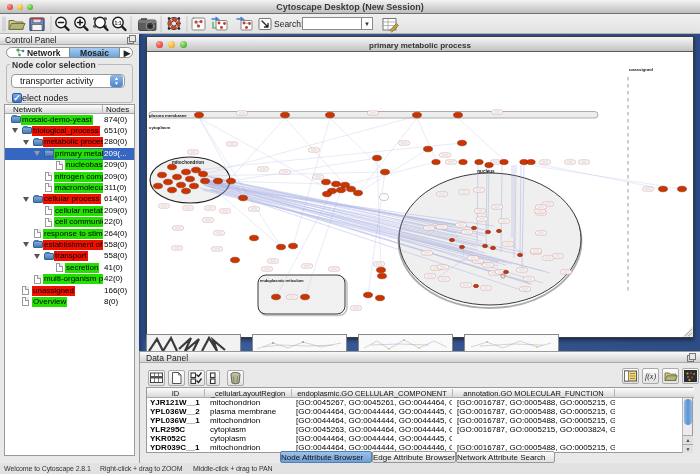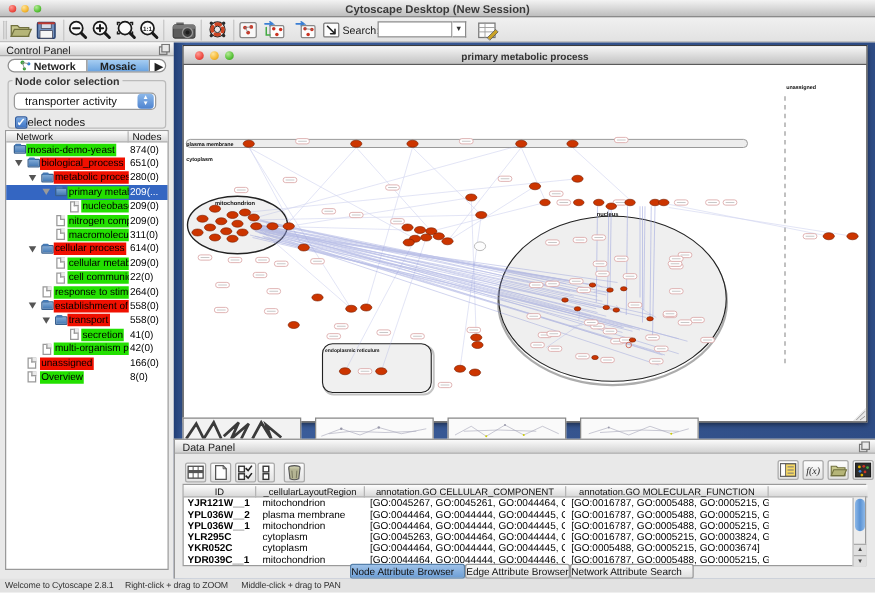--- a/index.html
+++ b/index.html
@@ -864,21 +864,21 @@
               <circle cx="11" cy="5" r="1.1" fill="#44aa44"></circle>
               <circle cx="5" cy="8" r="1.1" fill="#3b7fd4"></circle>
               <circle cx="9" cy="8.5" r="1.1" fill="#cc3322"></circle>
               <circle cx="6.5" cy="11" r="1.1" fill="#e0b000"></circle>
             </svg></div>
       </div>
       <div id="dtable">
         <div id="dthead">
           <div class="dth" style="left:0;width:58px;">ID</div>
           <div class="dth" style="left:58px;width:87px;">_cellularLayoutRegion</div>
-          <div class="dth" style="left:145px;width:161px;">annotation.GO CELLULAR_COMPONENT</div>
+          <div class="dth" style="left:145px;width:161px;">endoplasmic.GO CELLULAR_COMPONENT</div>
           <div class="dth" style="left:306px;width:162px;">annotation.GO MOLECULAR_FUNCTION</div>
         </div>
         <div id="sbar" style="position:absolute;right:0;top:10px;width:10px;height:55px;background:#ececec;border-left:1px solid #b5b5b5;">
           <div style="position:absolute;left:1px;top:1px;width:8px;height:26px;border-radius:4px;background:linear-gradient(90deg,#8db8e8,#5b93d4 50%,#8db8e8);"></div>
           <div style="position:absolute;left:0;bottom:9px;width:10px;height:9px;background:#e0e0e0;border-top:1px solid #aaa;font-size:5px;text-align:center;line-height:9px;color:#444;">▲</div>
           <div style="position:absolute;left:0;bottom:0;width:10px;height:9px;background:#e0e0e0;border-top:1px solid #aaa;font-size:5px;text-align:center;line-height:9px;color:#444;">▼</div>
         </div>
         <div id="drows">
           <div class="drow" style="top:11.0px;">
               <span class="dc dc1">YJR121W__1</span>
@@ -901,21 +901,20 @@
           <div class="drow" style="top:37.7px;">
               <span class="dc dc1">YLR295C</span>
               <span class="dc dc2">cytoplasm</span>
               <span class="dc dc3">[GO:0045263, GO:0044464, GO:0044444, G...</span>
               <span class="dc dc4">[GO:0016787, GO:0005215, GO:0003824, G...</span>
             </div>
           <div class="drow" style="top:46.6px;">
               <span class="dc dc1">YKR052C</span>
               <span class="dc dc2">cytoplasm</span>
               <span class="dc dc3">[GO:0044464, GO:0044444, GO:0044445, G...</span>
-              <span class="dc dc4">[GO:0005488, GO:0005215, GO:0003674]</span>
             </div>
           <div class="drow" style="top:55.5px;">
               <span class="dc dc1">YDR039C__1</span>
               <span class="dc dc2">mitochondrion</span>
               <span class="dc dc3">[GO:0044464, GO:0044444, GO:0044446, G...</span>
               <span class="dc dc4">[GO:0016787, GO:0005488, GO:0005215, G...</span>
             </div>
         </div>
       </div>
     </div>

